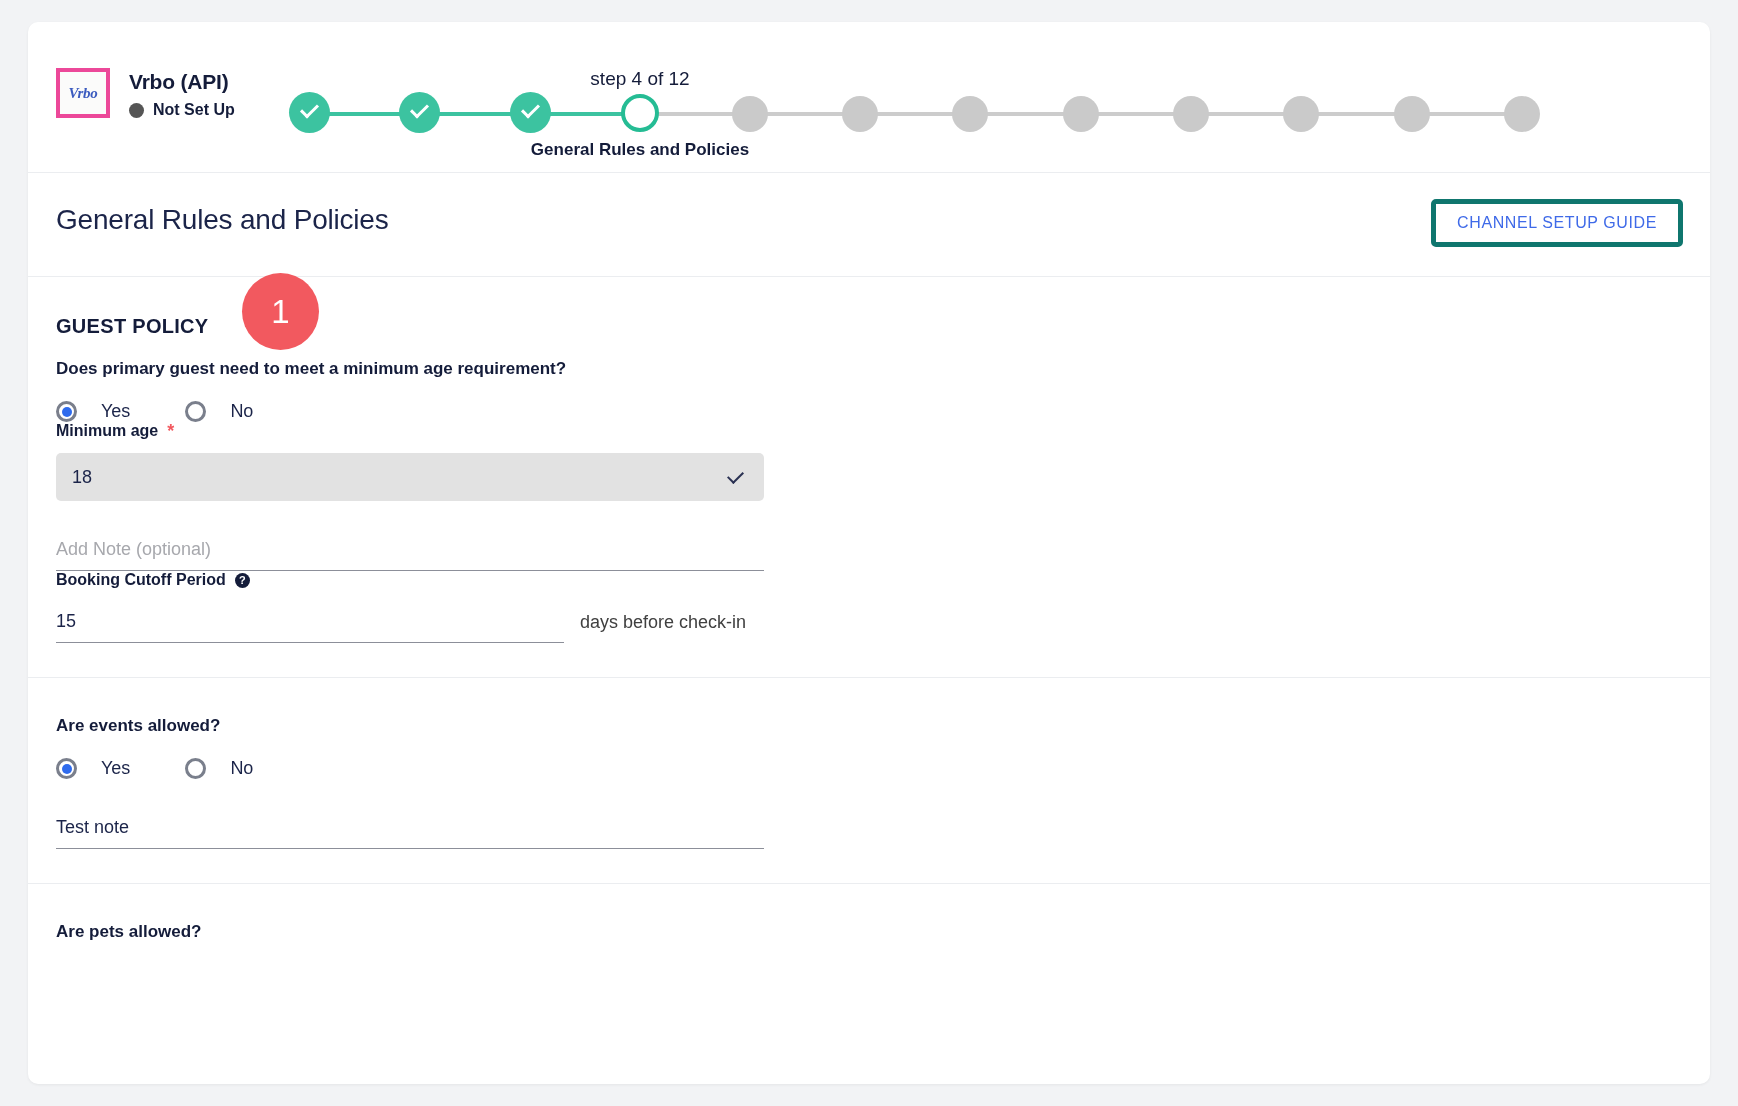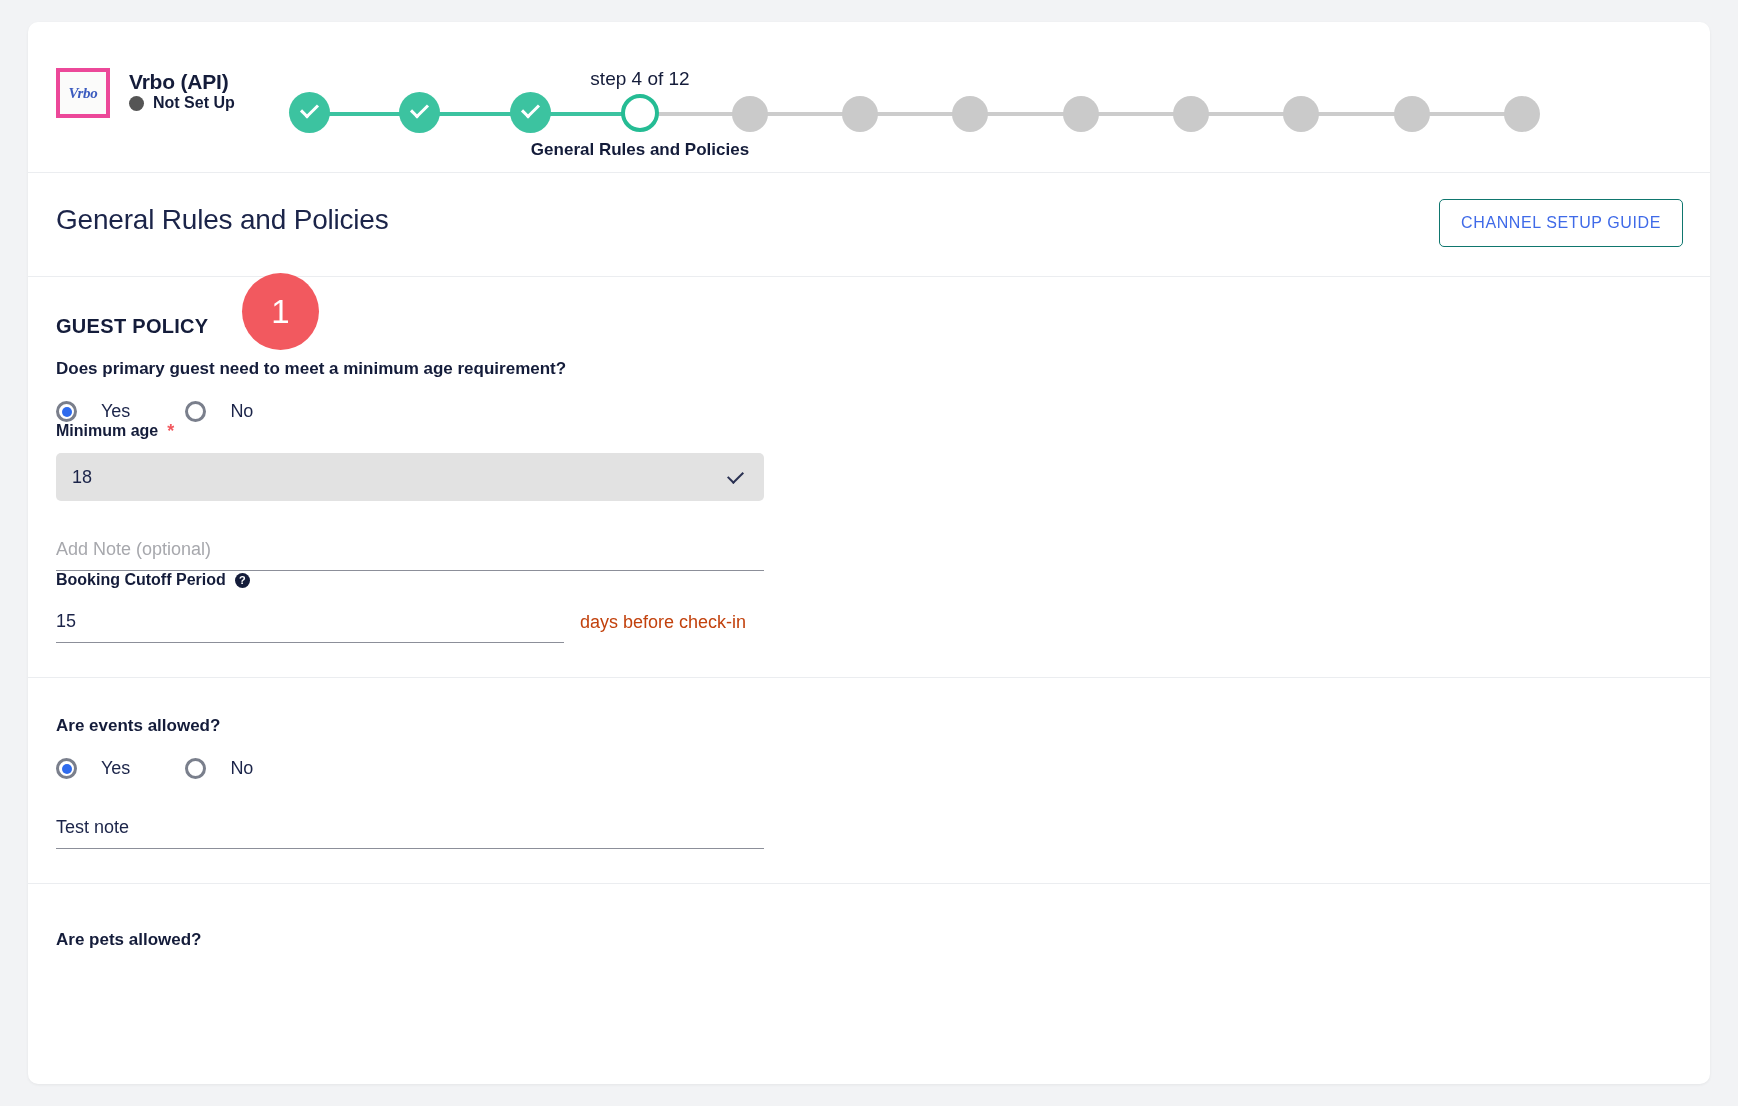--- a/index.html
+++ b/index.html
@@ -62,20 +62,21 @@
   .brand-title {
     font-size: 21px;
     font-weight: bold;
     color: #141c3a;
     letter-spacing: -0.2px;
     white-space: nowrap;
   }
   .brand-status {
     display: flex;
     align-items: center;
+    margin-top: 7px;
   }
   .status-dot {
     width: 15px;
     height: 15px;
     border-radius: 50%;
     background: #555555;
     flex: none;
   }
   .status-label {
     margin-left: 9px;
@@ -174,21 +175,21 @@
   }
   .guide-btn {
     position: absolute;
     right: 27px;
     top: 26px;
     height: 48px;
     padding: 0 21px;
     display: flex;
     align-items: center;
     justify-content: center;
-    border: 1px solid #0f766e;
+    border: 5px solid #0f766e;
     border-radius: 5px;
     background: #ffffff;
     color: #3f6ae8;
     font-size: 16px;
     letter-spacing: 0.6px;
     cursor: pointer;
     box-sizing: border-box;
   }
 
   
@@ -356,21 +357,21 @@
     width: 508px;
     border-bottom: 1px solid #8c8f99;
     padding-bottom: 10px;
     font-size: 18px;
     color: #1b2449;
     cursor: text;
   }
   .cutoff-suffix {
     margin-left: 16px;
     font-size: 18px;
-    color: #c2410c;
+    color: #404040;
     padding-bottom: 10px;
     white-space: nowrap;
   }
 </style>
 </head>
 <body>
 
 <div class="page">
 
   <div class="header">
@@ -482,17 +483,17 @@
           <div class="radio-label">No</div>
         </div>
       </div>
 
       <div class="underline-input">Test note</div>
     </div>
 
     <div class="divider"></div>
 
     <div class="section" style="padding-bottom:0;">
-      <div class="question" style="margin-top:8px;">Are pets allowed?</div>
+      <div class="question" style="margin-top:0;">Are pets allowed?</div>
     </div>
 
   </div>
 </div>
 
 </body></html>

